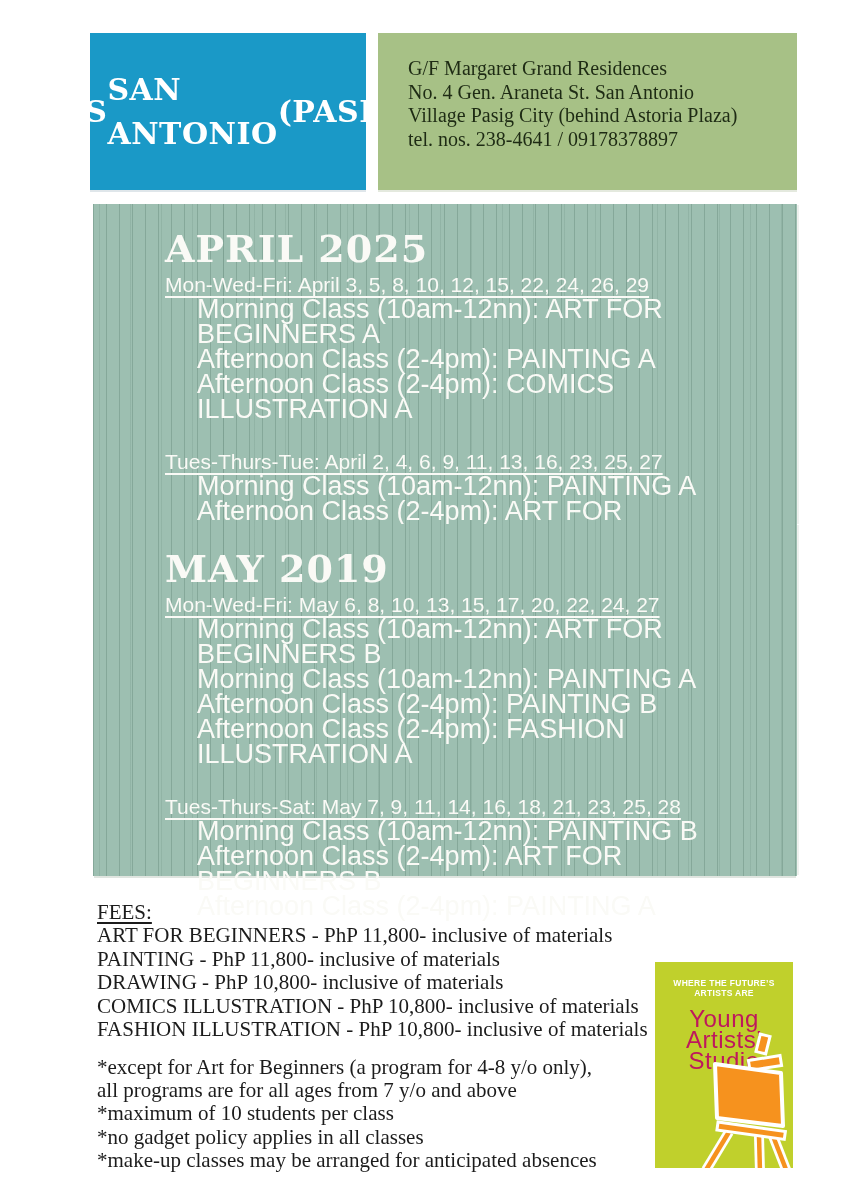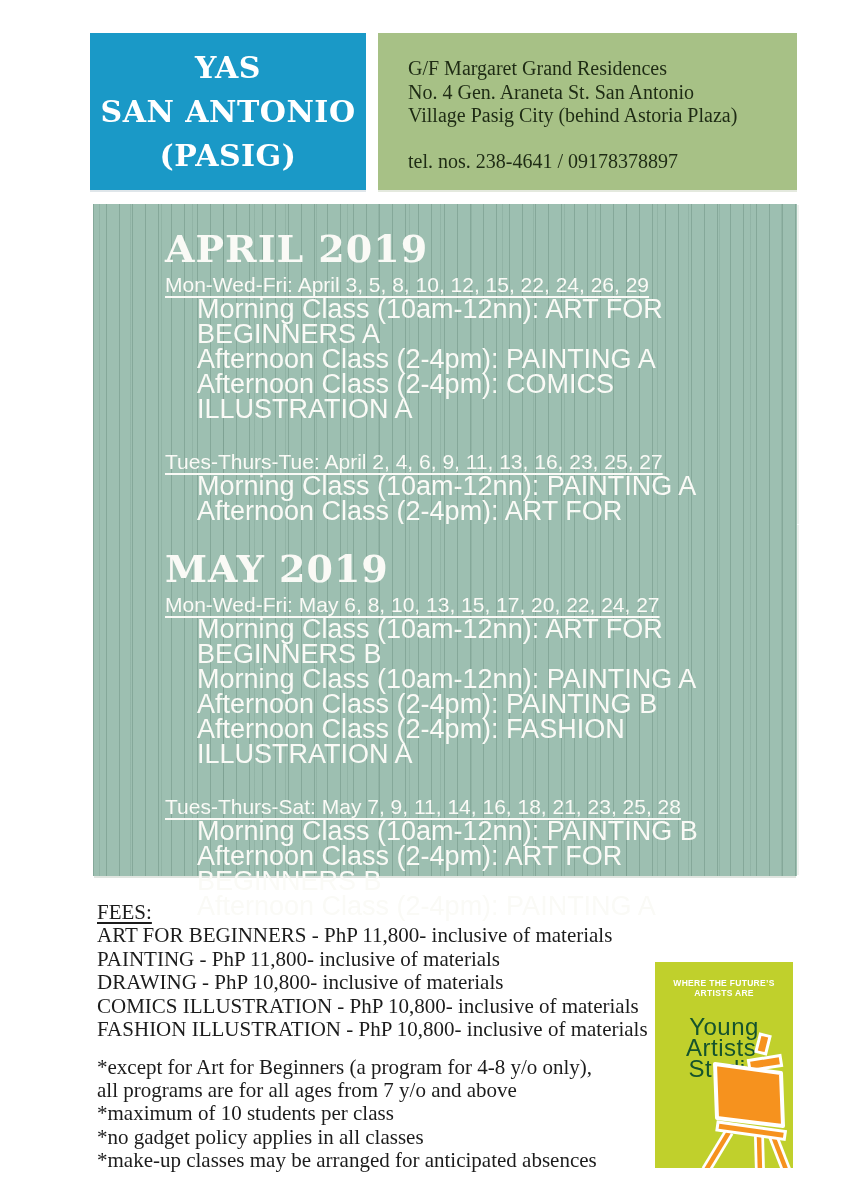--- a/index.html
+++ b/index.html
@@ -4,36 +4,36 @@
 <style>
   html,body { margin:0; padding:0; background:#ffffff; }
   .page {
     position:relative; width:848px; height:1199px; background:#ffffff;
     overflow:hidden; font-family:"Liberation Sans", sans-serif;
   }
 
   
   .brand-box {
     position:absolute; left:90px; top:33px; width:276px; height:157px;
-    background:#1a99c7; display:flex; flex-direction:column;
+    background:#1a99c7; display:flex; flex-direction:row;
     justify-content:center; align-items:center;
     box-shadow:0 2px 0 #dfe6ea;
   }
   .brand-line {
     color:#ffffff; font-family:"DejaVu Serif", serif; font-weight:bold;
     font-size:30px; line-height:44px; letter-spacing:0.5px;
   }
   .location-box {
     position:absolute; left:378px; top:33px; width:419px; height:157px;
     background:#a7c186; box-sizing:border-box; padding:24px 0 11px 30px;
     color:#1e2b14; font-family:"Liberation Serif", serif; font-size:20px;
     box-shadow:0 2px 0 #e4e9de;
   }
   .addr-line { line-height:23.5px; }
-  .phone-line { margin-top:22px; line-height:23.5px;font-family:Liberation Serif, serif; }
+  .phone-line { line-height:23.5px;font-family:Liberation Serif, serif; }
 
   
   .sched {
     position:absolute; left:93px; width:704px; box-sizing:border-box;
     padding:26px 16px 0 72px; color:#fafaf6;
     background-color:#9dbfb1;
     background-image:
       repeating-linear-gradient(90deg,
         rgba(104,140,125,0.45) 0px, rgba(104,140,125,0.45) 1px,
         rgba(0,0,0,0) 1px, rgba(0,0,0,0) 13px),
@@ -74,21 +74,21 @@
   
   .logo-box {
     position:absolute; left:655px; top:962px; width:138px; height:206px;
     background:#c0d02c; overflow:hidden;
   }
   .logo-tagline {
     margin-top:16px; text-align:center; color:#ffffff;
     font-size:8.5px; font-weight:bold; letter-spacing:0.3px; line-height:10px;
   }
   .logo-name {
-    margin-top:18px; text-align:center; color:#14532d;
+    margin-top:10px; text-align:center; color:#be185d;
     font-size:24px; line-height:21px; letter-spacing:0.5px;
   }
   .easel { position:absolute; left:46px; top:70px; width:92px; height:136px; }
 </style>
 </head>
 <body>
 
 <div class="page">
 
   <div class="brand-box">
@@ -98,21 +98,21 @@
   </div>
 
   <div class="location-box">
     <div class="addr-line">G/F Margaret Grand Residences</div>
     <div class="addr-line">No. 4 Gen. Araneta St. San Antonio</div>
     <div class="addr-line">Village Pasig City (behind Astoria Plaza)</div>
     <div class="phone-line">tel. nos. 238-4641 / 09178378897</div>
   </div>
 
   <div class="sched" id="april-tile">
-    <div class="sched-title">APRIL 2019</div>
+    <div class="sched-title">APRIL 2025</div>
     <div class="group">
       <div class="group-days">Mon-Wed-Fri: April 3, 5, 8, 10, 12, 15, 22, 24, 26, 29</div>
       <div class="class-line">Morning Class (10am-12nn): ART FOR BEGINNERS A</div>
       <div class="class-line">Afternoon Class (2-4pm): PAINTING A</div>
       <div class="class-line">Afternoon Class (2-4pm): COMICS ILLUSTRATION A</div>
     </div>
     <div class="group">
       <div class="group-days">Tues-Thurs-Tue: April 2, 4, 6, 9, 11, 13, 16, 23, 25, 27</div>
       <div class="class-line">Morning Class (10am-12nn): PAINTING A</div>
       <div class="class-line">Afternoon Class (2-4pm): ART FOR BEGINNERS A</div>

